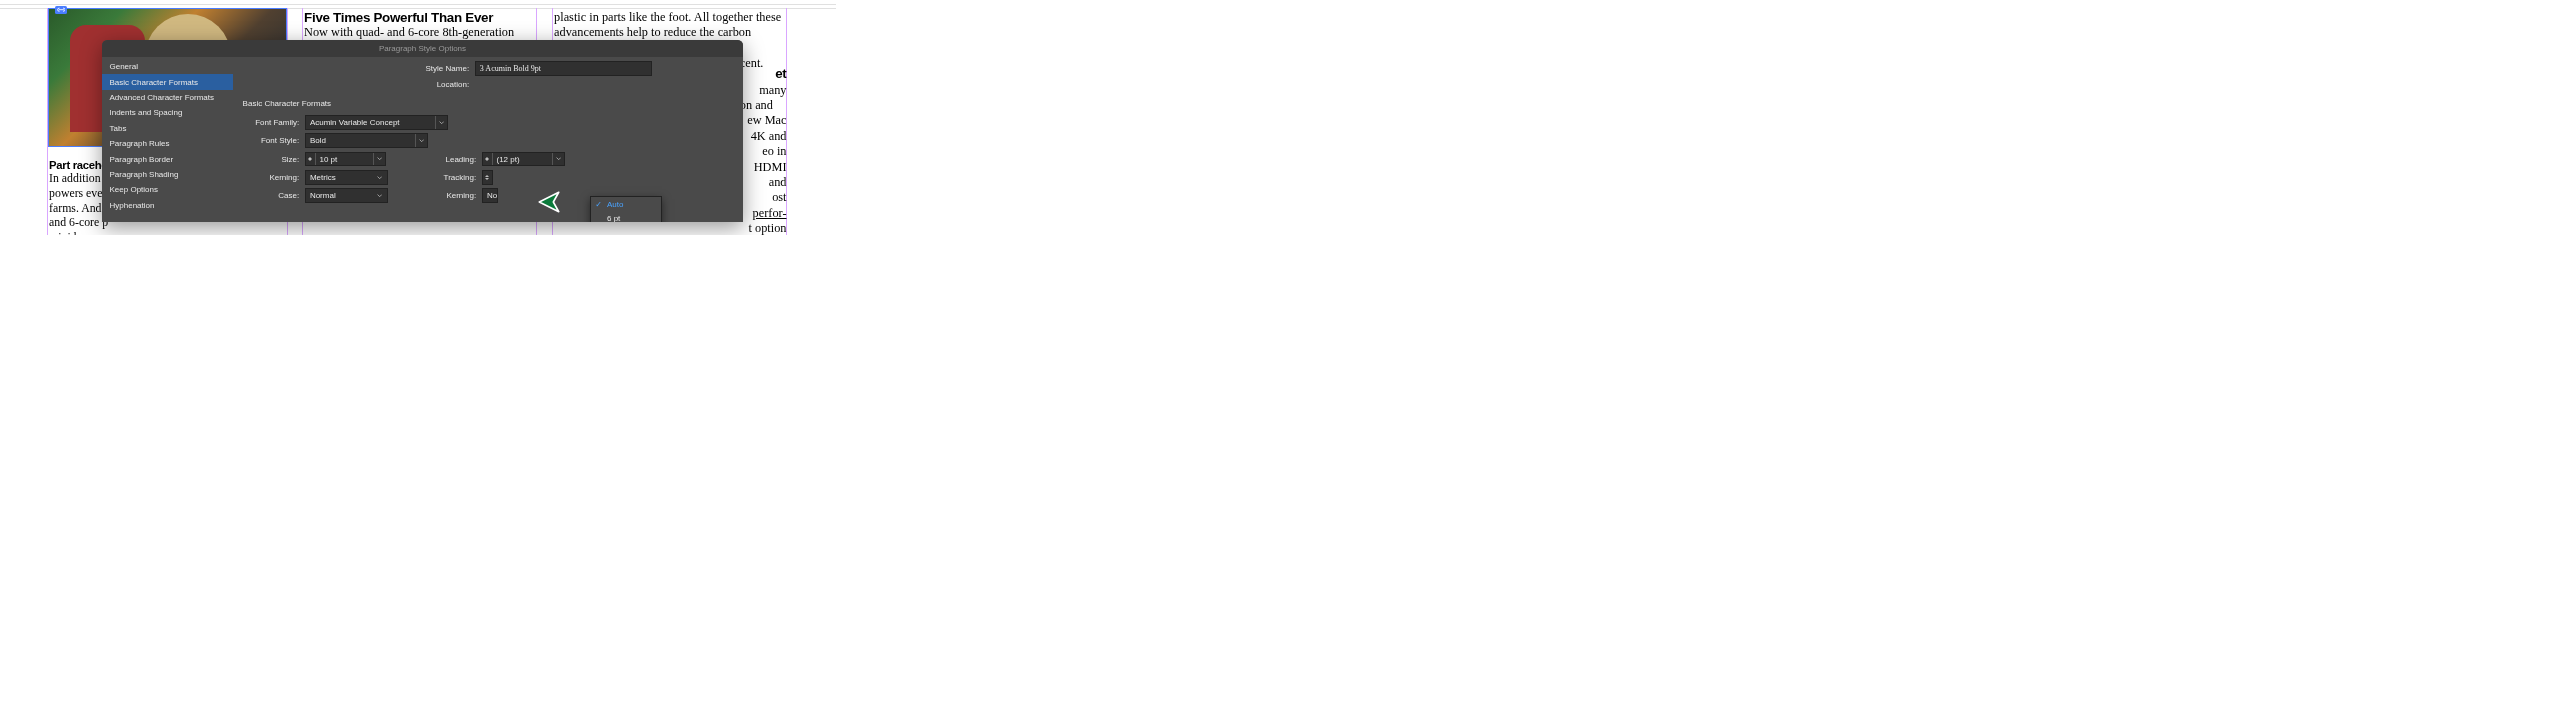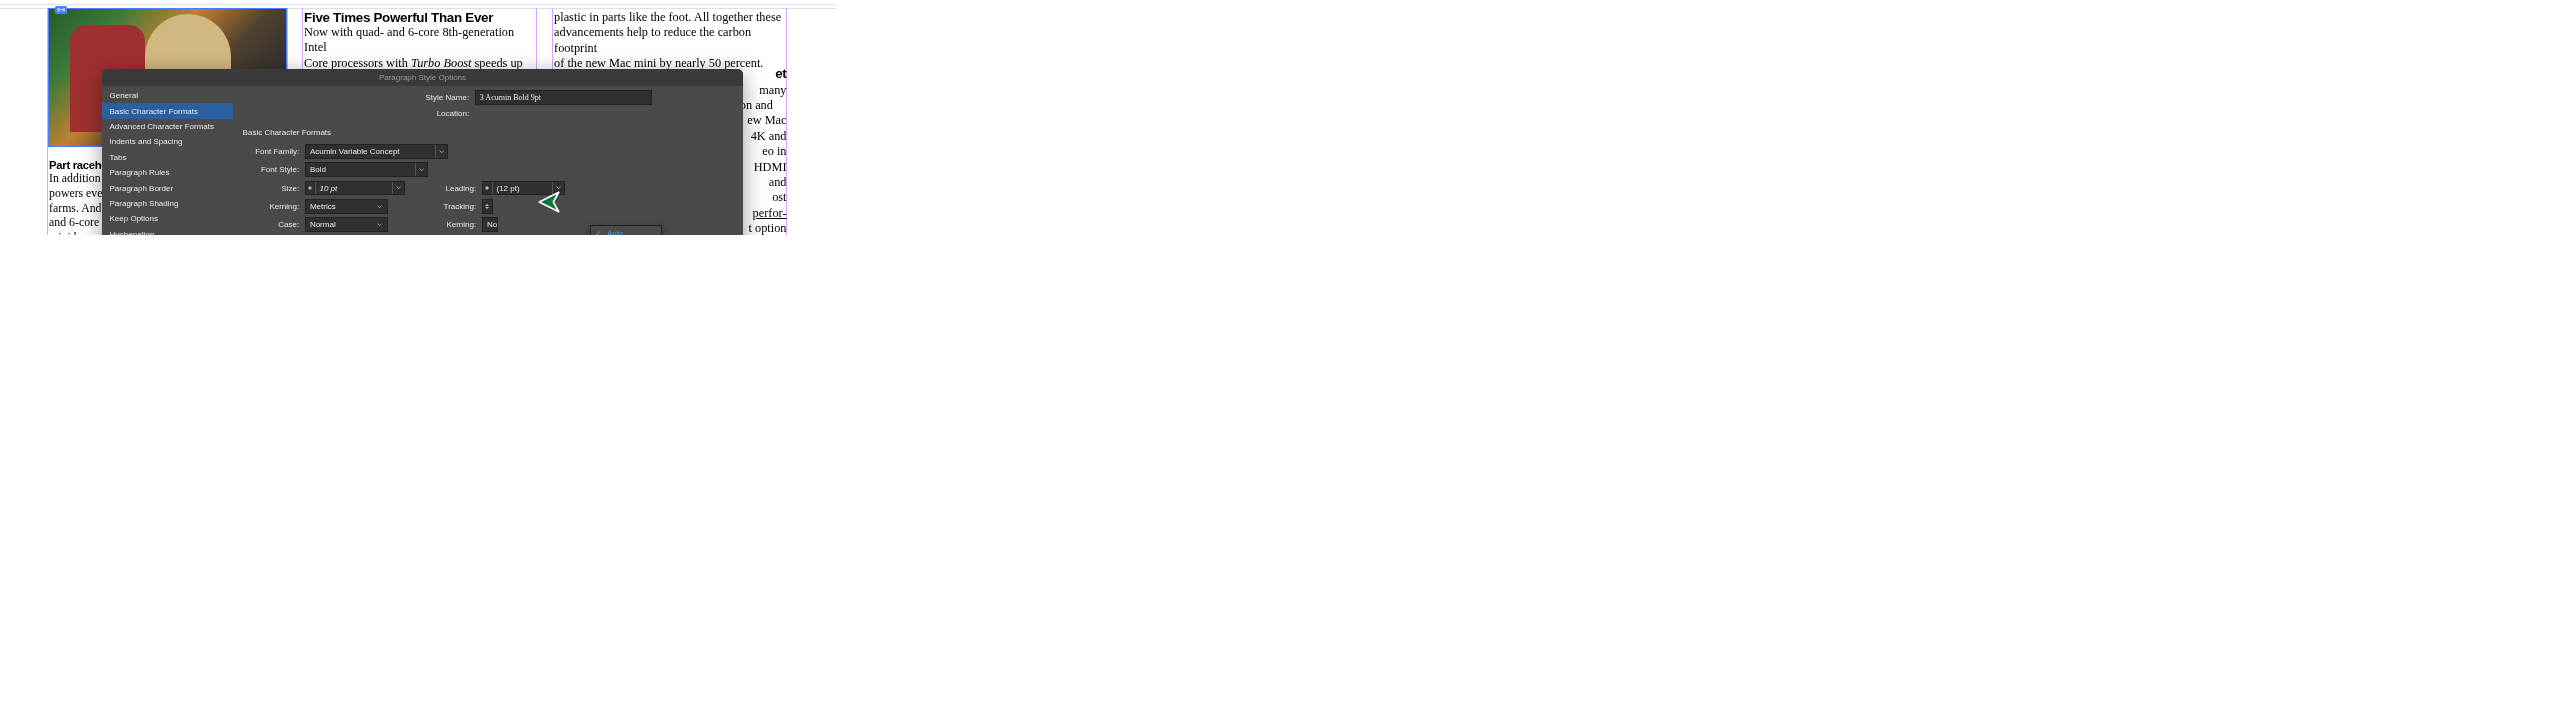--- a/index.html
+++ b/index.html
@@ -66,21 +66,21 @@
 }
 .col3 .trunc-line {
   text-align: left;
   white-space: nowrap;
 }
 
 
 .dialog {
   position: absolute;
   left: 102px;
-  top: 69px;
+  top: 40px;
   width: 641px;
   height: 182px;
   background: #4a4a4a;
   border-radius: 5.4px 5.4px 0 0;
   box-shadow: 0 5.4px 21.4px rgba(0,0,0,0.4);
   color: #e8e8e8;
   overflow: hidden;
   font-size: 8px;
 }
 .titlebar {
@@ -366,21 +366,21 @@
         </div>
         <div class="tt-icon" style="grid-row:2; grid-column:3;">
           <svg width="10.7" height="8.6" viewBox="0 0 20 16" style="font-size:15px">
               <text x="0" y="13" font-size="10" fill="#ccc">T</text>
               <text x="8" y="13" font-size="13" fill="#ccc" font-weight="bold">T</text>
               <path d="M2 0h14M2 0v3M16 0v3M15 0l4 4M15 0l4 -1" stroke="#ccc" stroke-width="1" fill="none" transform="translate(1,1)"></path>
             </svg>
         </div>
 
         <div class="lbl" style="grid-row:3;">Size:</div>
-        <div class="dd split ctrl1b" style="grid-row:3; width:100px;font-style:italic;">
+        <div class="dd split ctrl1b" style="grid-row:3; width:81px;">
           <div class="spinner">
               <div class="sm-tri-up"></div>
               <div class="sm-tri-dn"></div>
             </div>
           <span>10 pt</span>
           <div class="chev-box">
               <svg width="5.4" height="3.2" viewBox="0 0 10 6">
                 <path d="M1 1l4 4 4-4" stroke="#bbb" fill="none" stroke-width="1.5"></path>
               </svg>
             </div>

